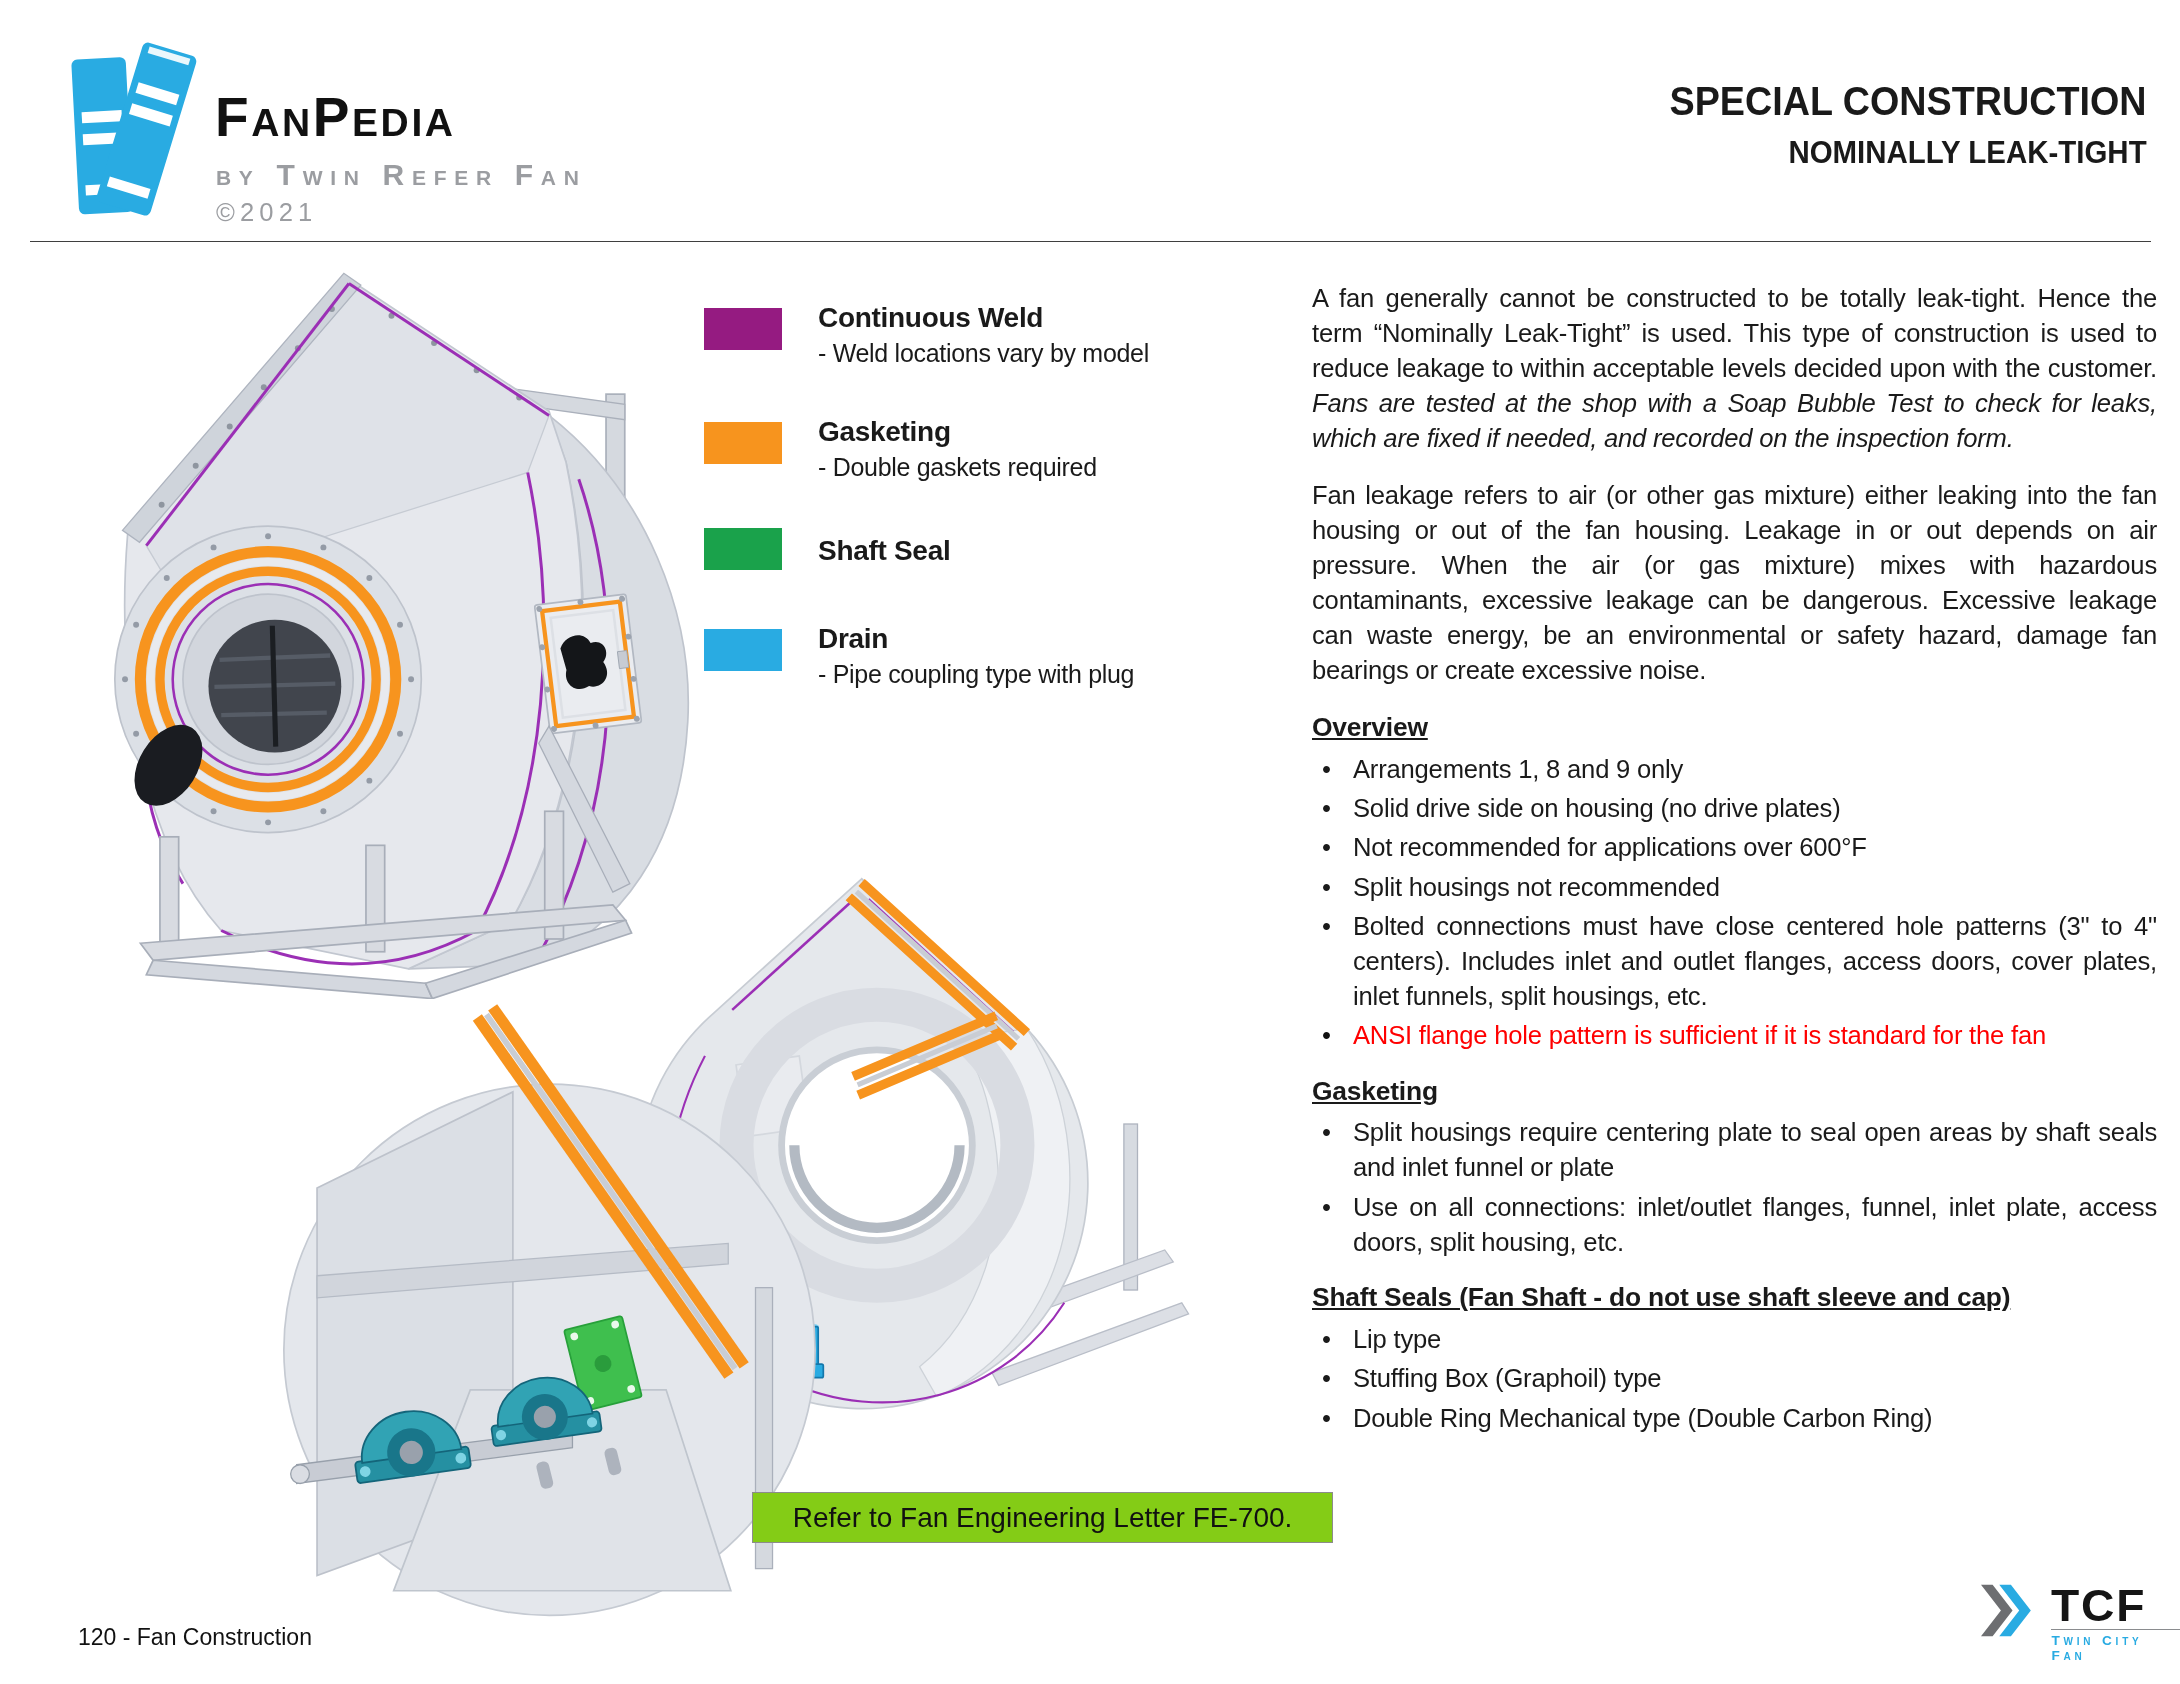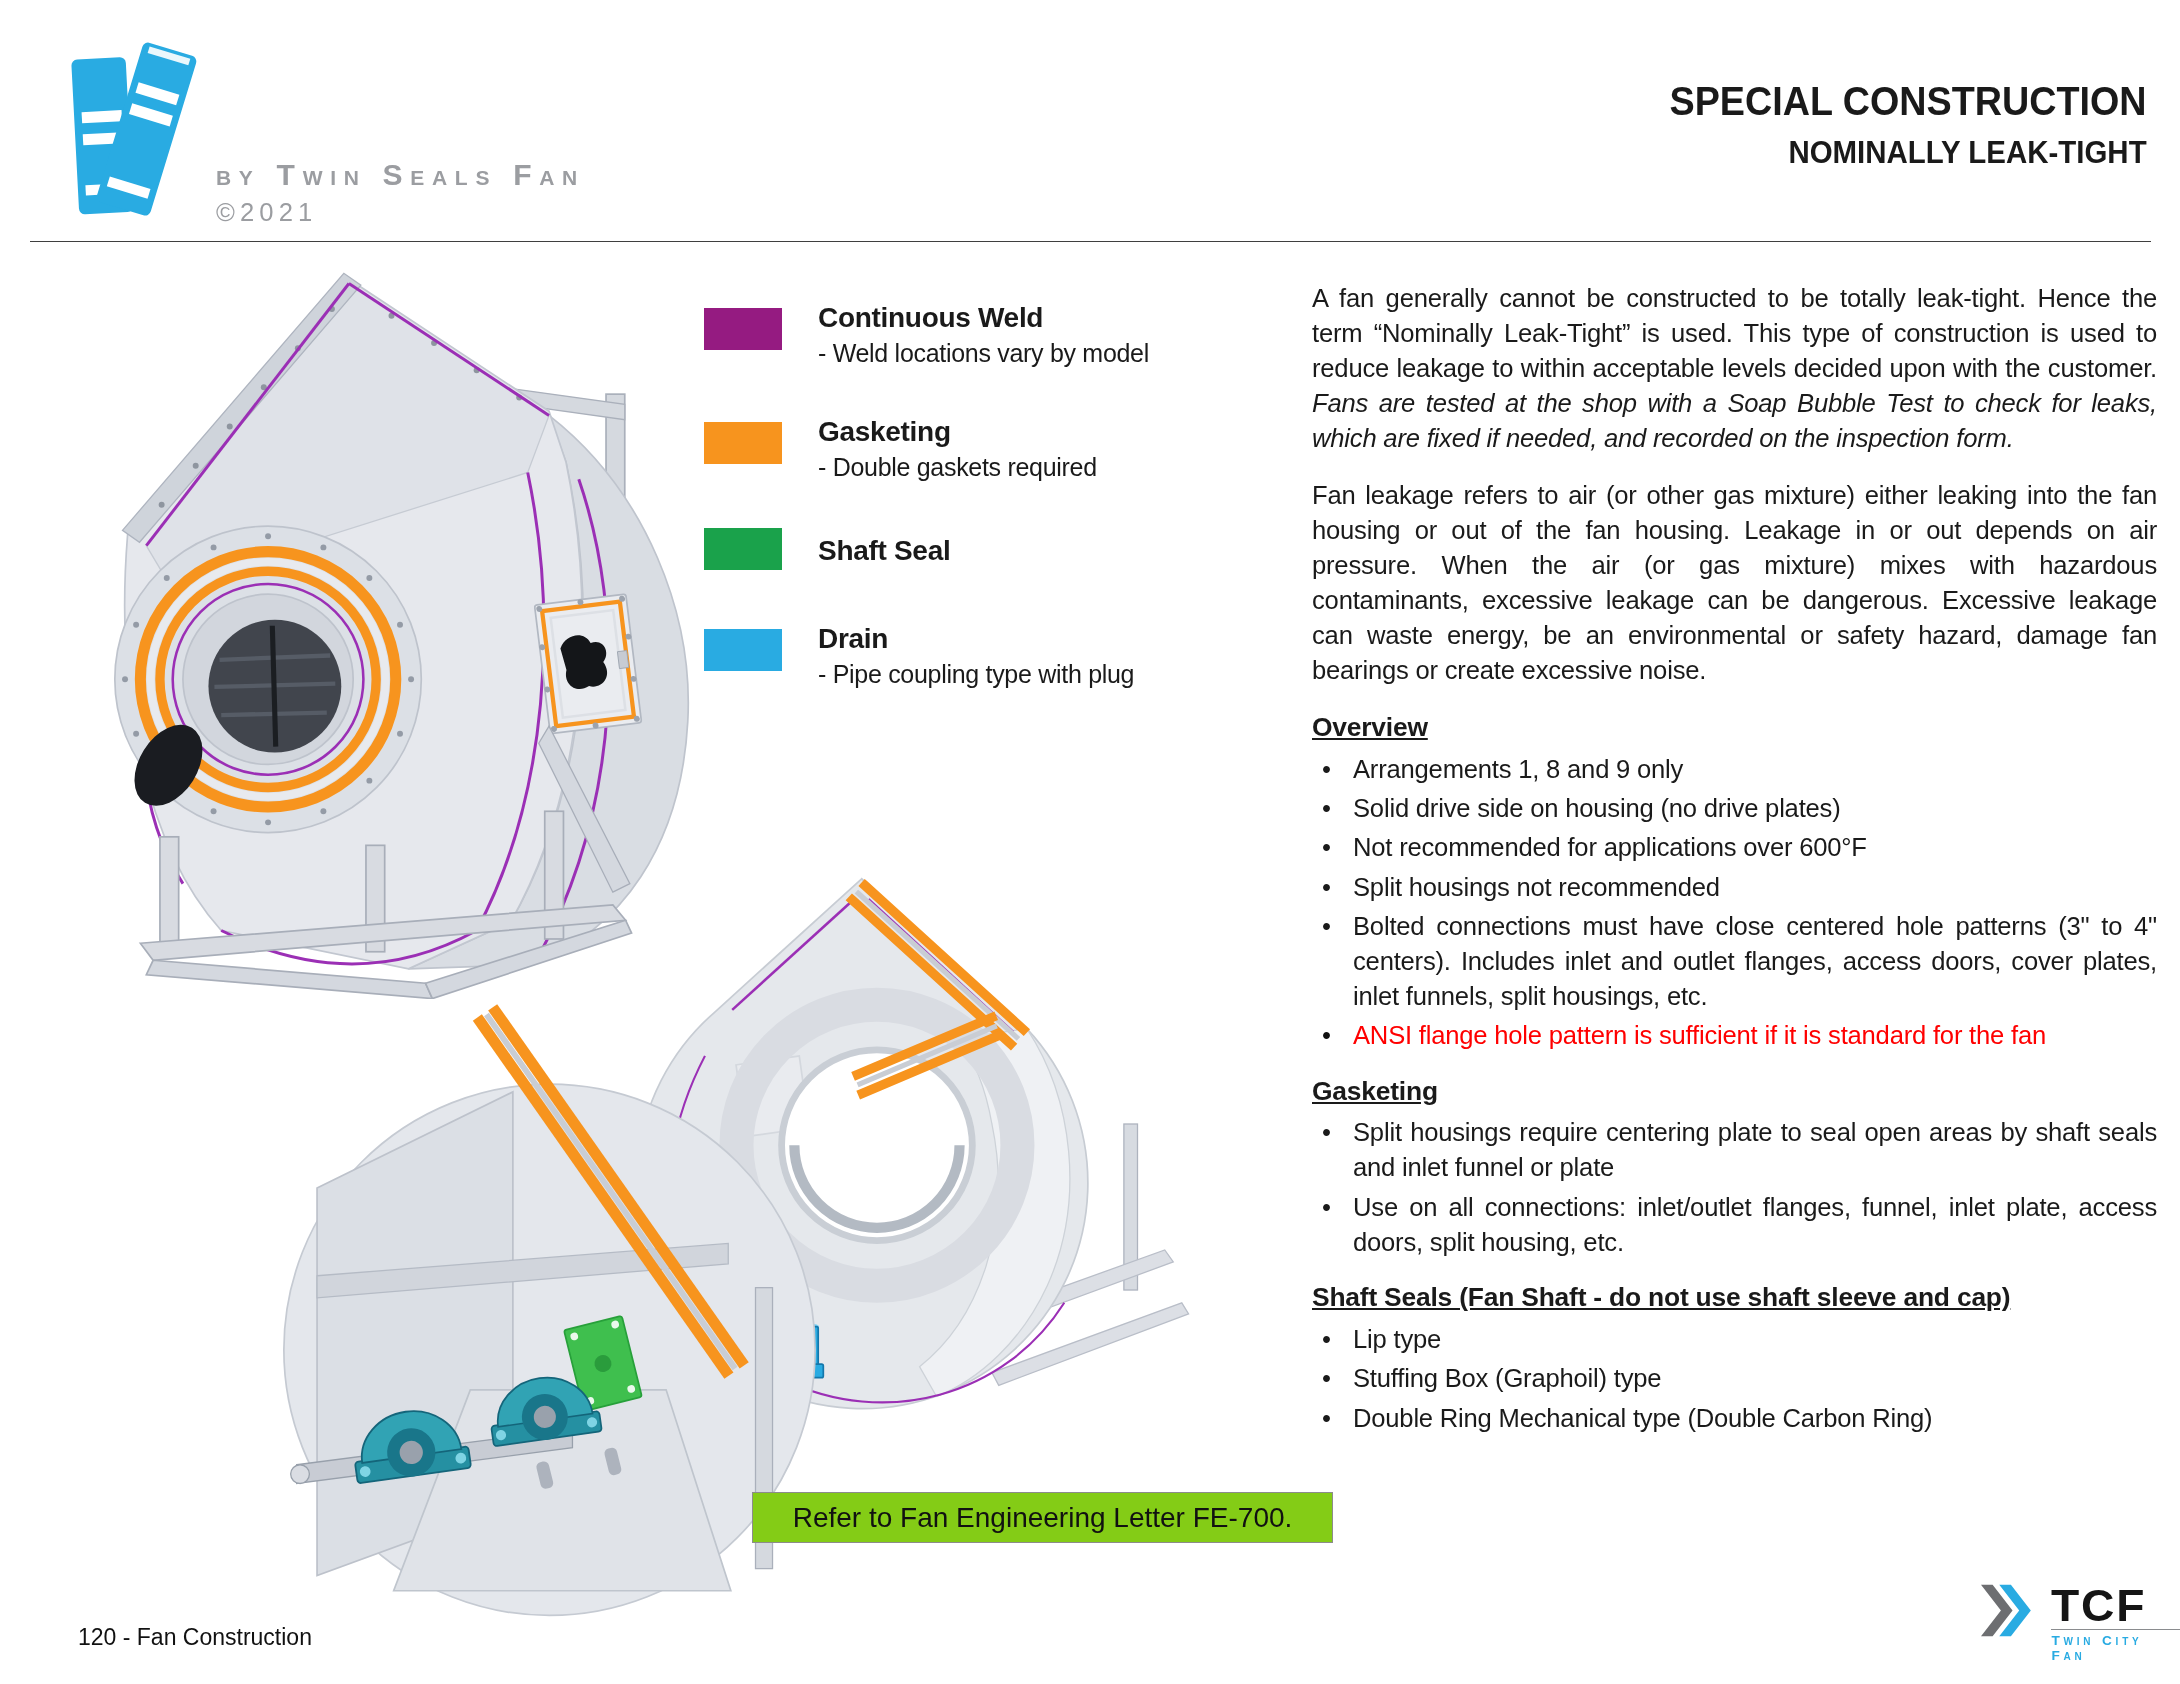--- a/index.html
+++ b/index.html
@@ -70,21 +70,22 @@
       <rect x="35" y="168" width="47" height="12" fill="#fff"></rect>
     </g>
     <g transform="rotate(17 122 40)">
       <rect x="96" y="6" width="66" height="196" rx="7" fill="#29ABE2"></rect>
       <rect x="104" y="10" width="50" height="8" fill="#fff" opacity=".9"></rect>
       <rect x="104" y="54" width="50" height="13" fill="#fff"></rect>
       <rect x="104" y="80" width="50" height="13" fill="#fff"></rect>
       <rect x="104" y="170" width="50" height="12" fill="#fff"></rect>
     </g>
   </svg>
-  <div class="logo-sub">by Twin Seals Fan</div>
+  <div class="logo-title">FanPedia</div>
+  <div class="logo-sub">by Twin Refer Fan</div>
   <div class="logo-copy">©2021</div>
 
   <div class="title-block">
     <div class="title-main">SPECIAL CONSTRUCTION</div>
     <div class="title-sub">NOMINALLY LEAK-TIGHT</div>
   </div>
   <div class="header-rule"></div>
 
   <svg id="fan-main" class="illus" width="647" height="750" viewBox="0 0 760 880">
     <rect x="632" y="170" width="22" height="470" fill="#D5D9DF" stroke="#AAB0BB" stroke-width="2"></rect>

